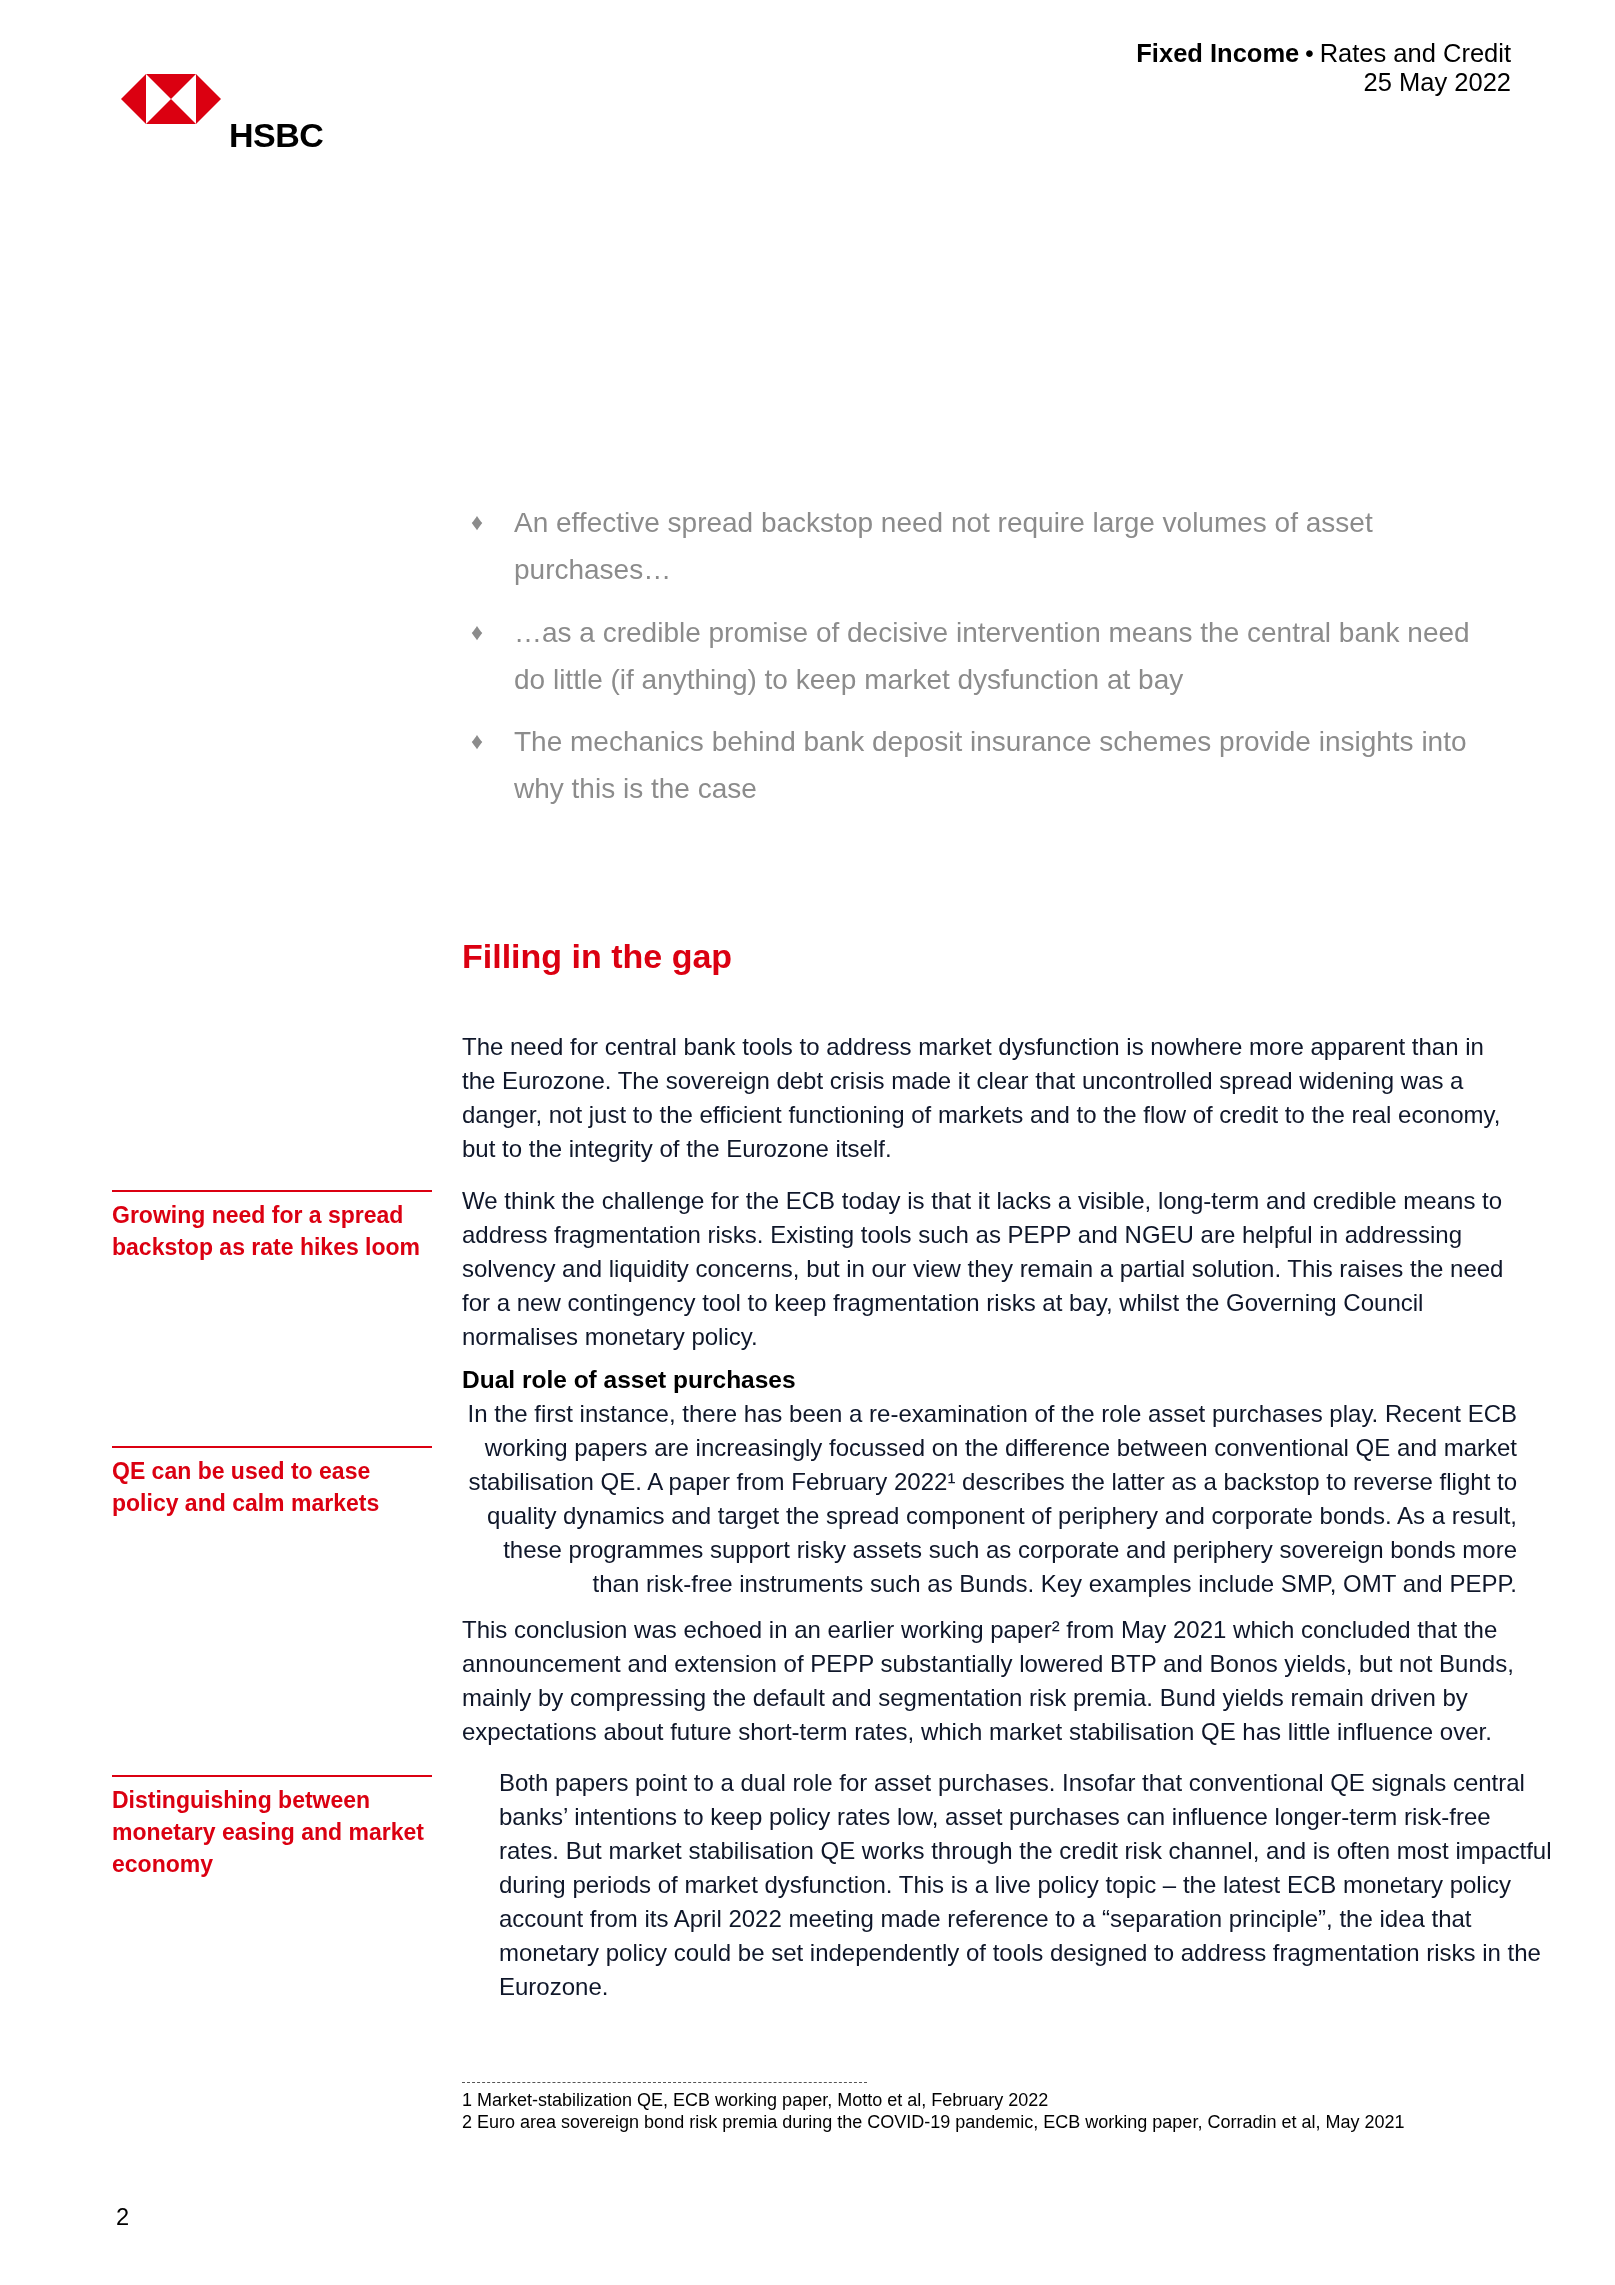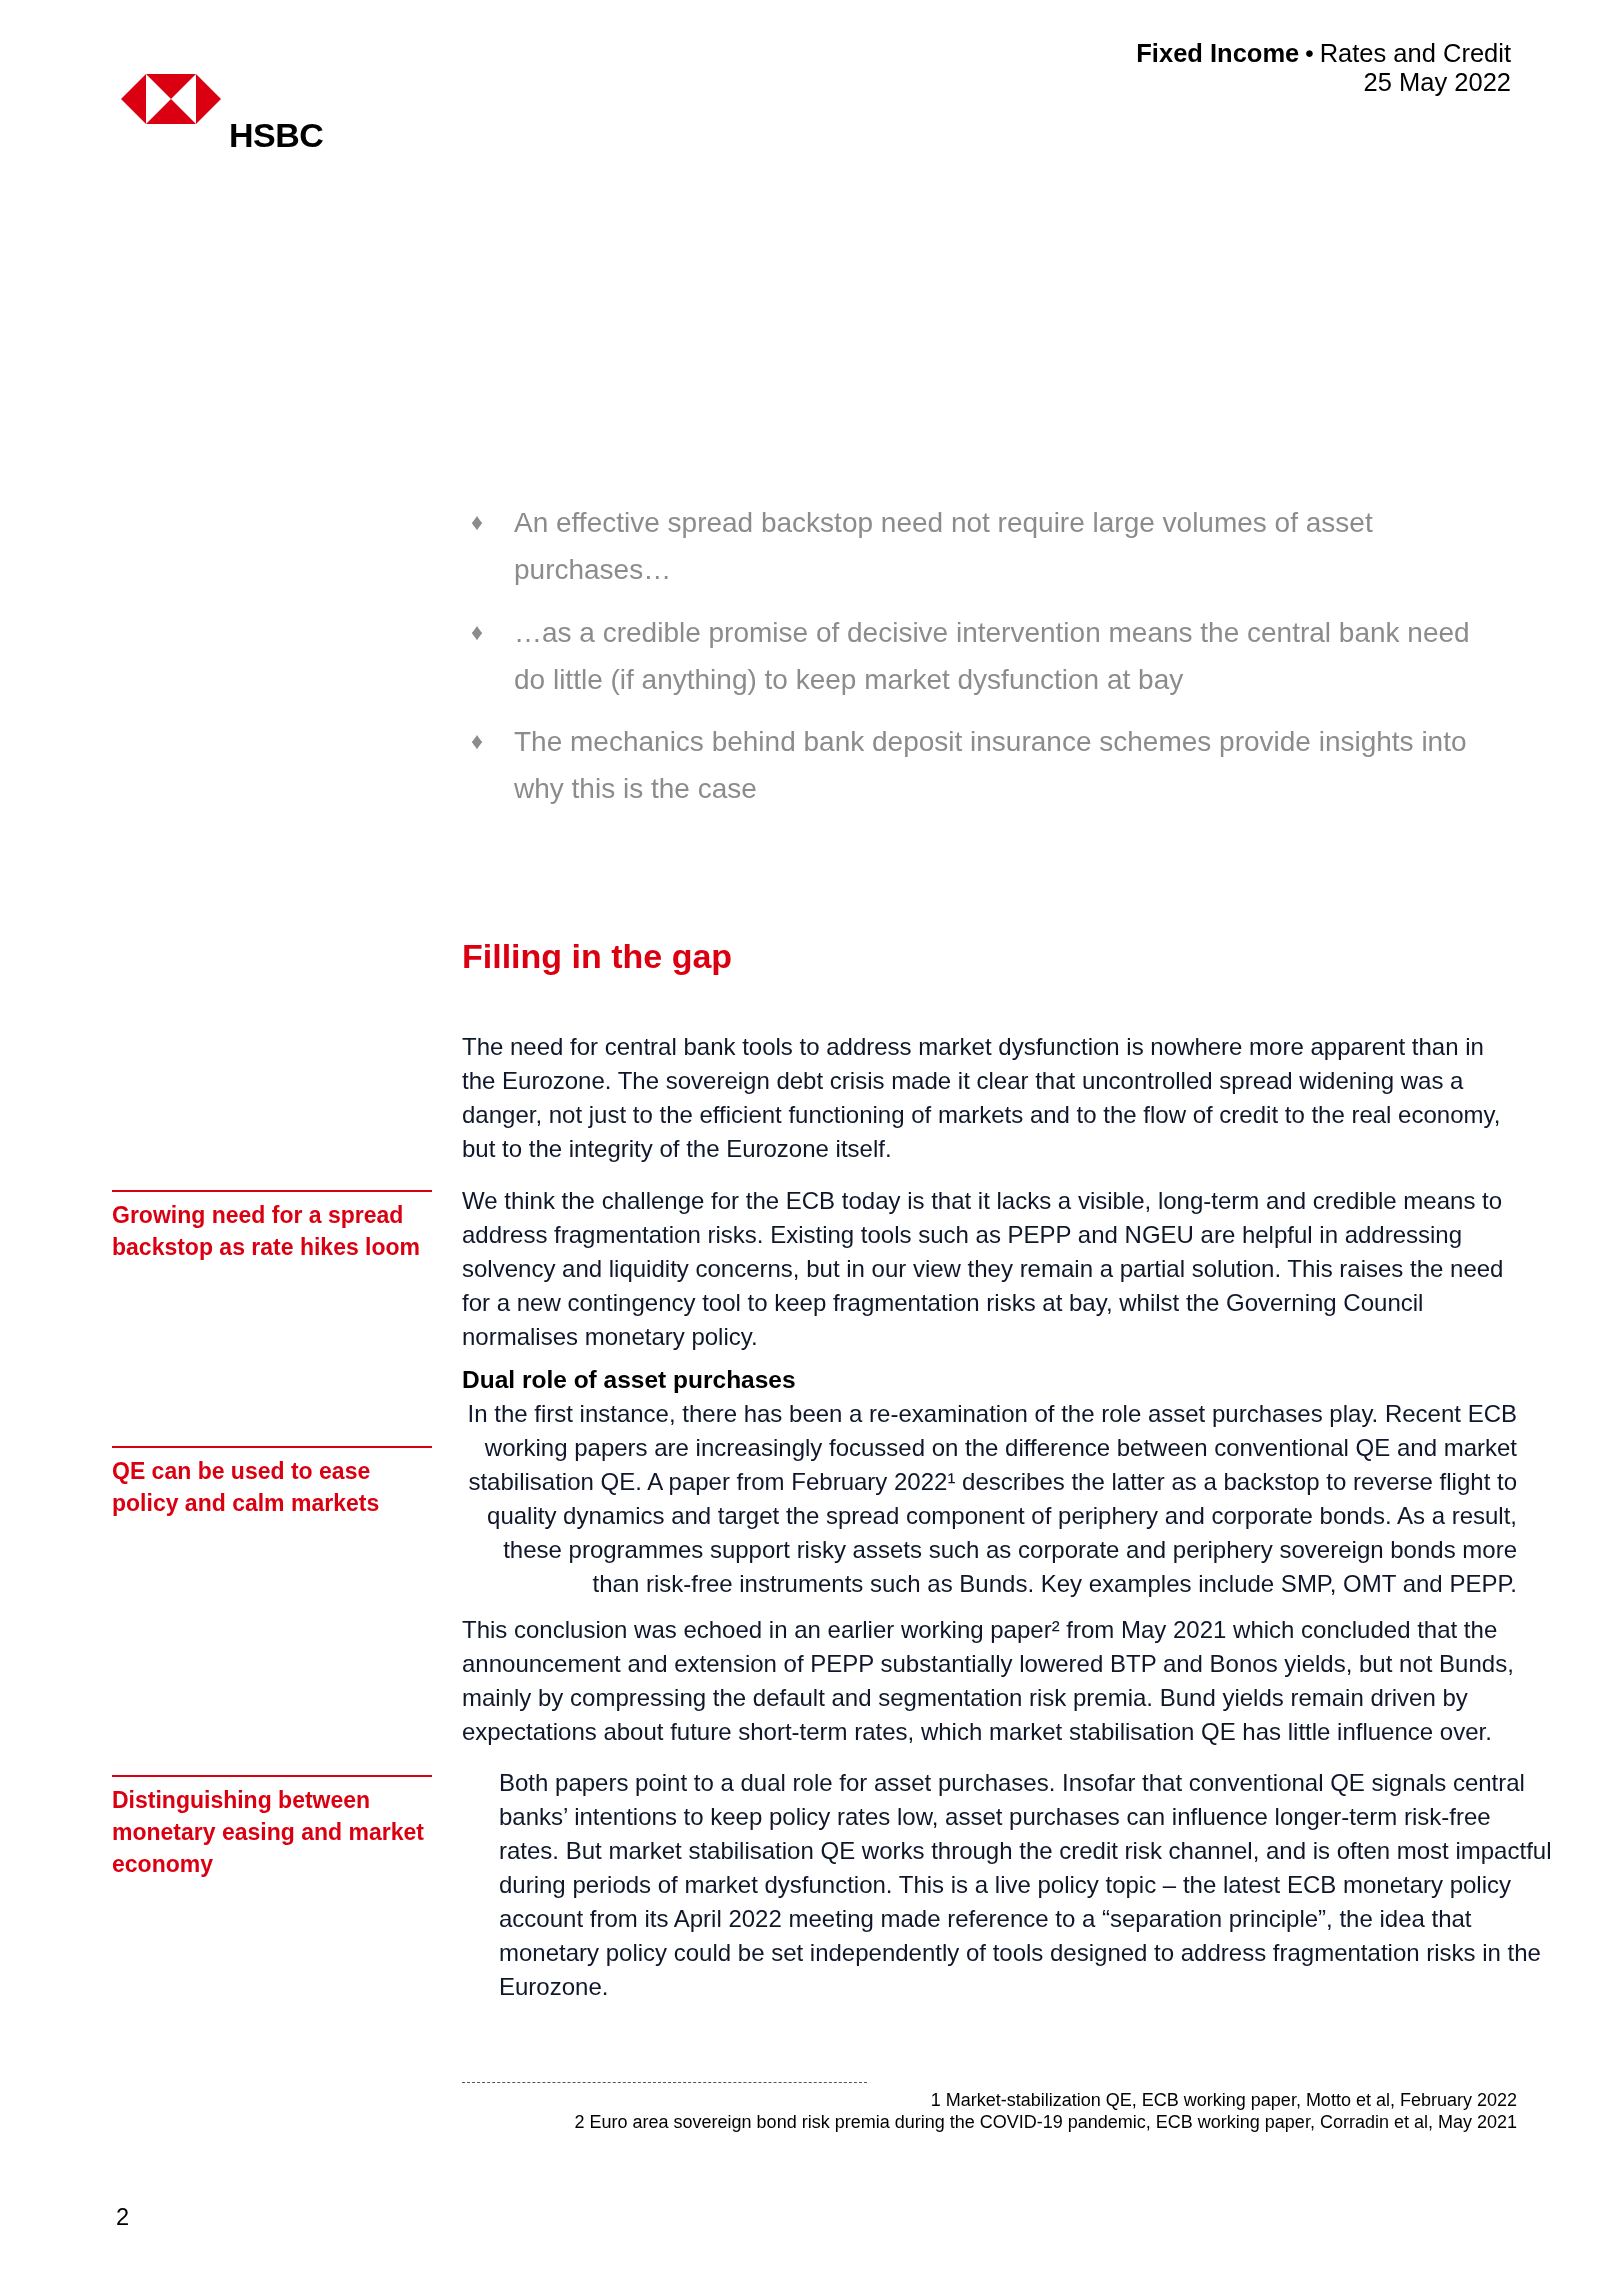--- a/index.html
+++ b/index.html
@@ -41,21 +41,21 @@
 
   
   .margin-note{position:absolute;left:112px;width:320px;border-top:2.7px solid var(--brand-red);padding-top:7.3px;font-size:23px;line-height:32px;font-weight:bold;color:var(--brand-red);}
   #note1{top:1190px;}
   #note2{top:1410px;margin-top:36px;}
   #note3{top:1775px;}
 
   
   .footnotes{position:absolute;left:462px;top:2074px;width:1055px;font-size:18px;line-height:22px;color:#000;}
   .fn-separator{width:405px;height:9px;border-bottom:1.8px dashed #555;margin-bottom:6.4px;}
-  .footnotes .fn{white-space:nowrap;text-align:right;}
+  .footnotes .fn{white-space:nowrap;}
 
   
   .page-number{position:absolute;left:116px;top:2204px;font-size:23.6px;color:#000;}
 </style>
 </head>
 <body>
 
 <div class="page">
 
   <div class="logo">

